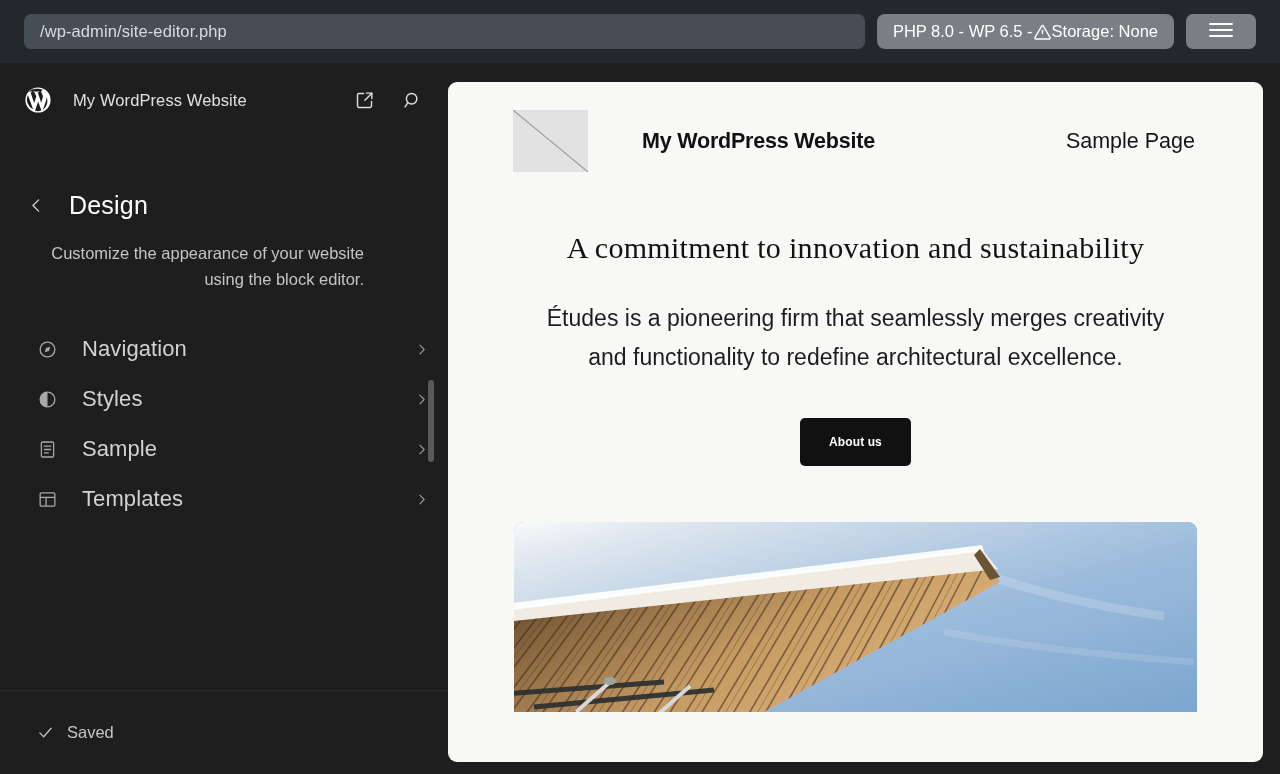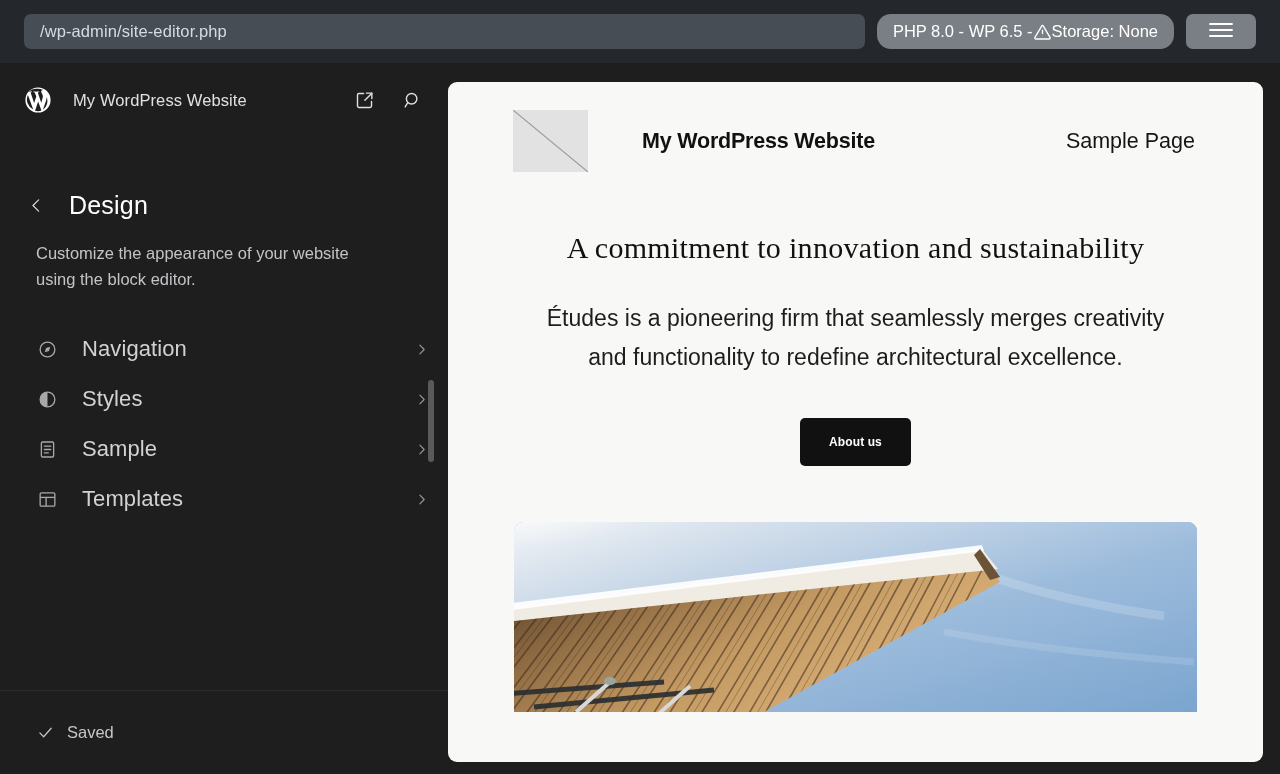--- a/index.html
+++ b/index.html
@@ -39,21 +39,21 @@
     color: #d8dbdf;
     font-size: 16.5px;
     letter-spacing: 0.1px;
     white-space: nowrap;
     overflow: hidden;
   }
   .status-badge {
     flex: 0 0 auto;
     height: 35px;
     background: #7a7f85;
-    border-radius: 14px;
+    border-radius: 8px;
     display: flex;
     align-items: center;
     padding: 0 16px;
     box-sizing: border-box;
     color: #ffffff;
     font-size: 16.5px;
     white-space: nowrap;
   }
   .status-badge .warn-ico { display: inline-flex; align-items: center; position: relative; top: 1px; }
   .menu-btn {
@@ -130,20 +130,21 @@
     font-weight: 400;
     letter-spacing: 0.2px;
   }
   .design-desc {
     padding: 20px 36px 0 36px;
     color: #c3c4c7;
     font-size: 16.5px;
     line-height: 1.58;
     max-width: 400px;
     box-sizing: border-box;
+    text-align: right;
   }
 
   
   .nav-list {
     position: relative;
     margin-top: 32px;
     padding: 0 20px 0 36px;
   }
   .nav-item {
     height: 50px;

